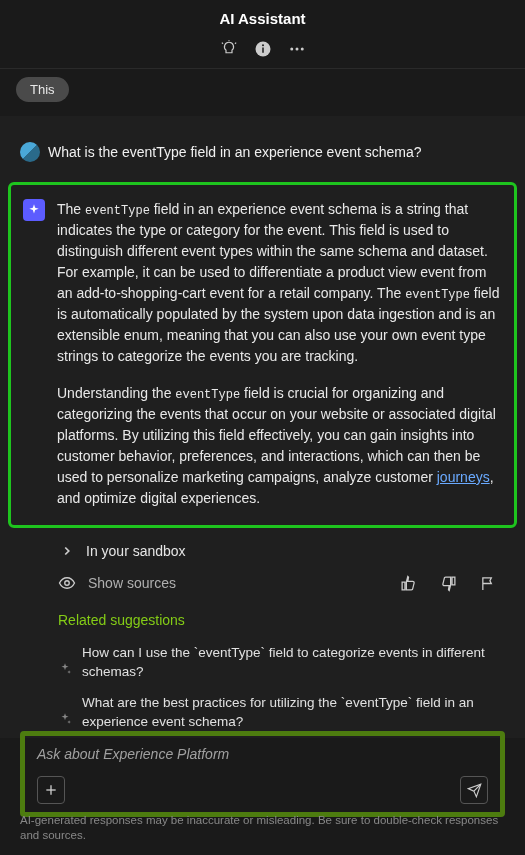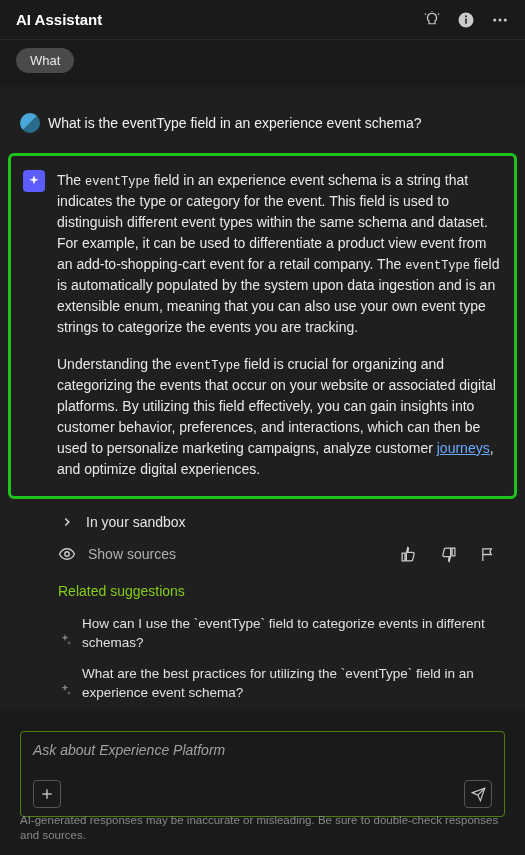--- a/index.html
+++ b/index.html
@@ -12,21 +12,22 @@
       font-size: 14px;
       overflow: hidden;
       position: relative;
     }
     .header {
       display: flex;
       align-items: center;
       justify-content: space-between;
       padding: 10px 16px;
       border-bottom: 1px solid #2a2a2a;
-      height: 40px;
+      height: 69px;
+      flex-direction: column;
     }
     .header-title {
       font-size: 15px;
       font-weight: 600;
       color: #fff;
     }
     .header-icons {
       display: flex;
       align-items: center;
       gap: 16px;
@@ -168,21 +169,21 @@
       flex-shrink: 0;
       width: 14px;
       margin-top: 2px;
       color: #888;
     }
     .input-area {
       position: absolute;
       bottom: 38px;
       left: 20px;
       right: 20px;
-      border: 1px solid #4d7c0f;
+      border: 5px solid #4d7c0f;
       border-radius: 4px;
       padding: 10px 12px 8px 12px;
       min-height: 86px;
       display: flex;
       flex-direction: column;
       justify-content: space-between;
     }
     .input-placeholder {
       color: #a0a0a0;
       font-style: italic;
@@ -239,21 +240,21 @@
       <svg viewBox="0 0 24 24" width="18" height="18" fill="currentColor">
         <circle cx="5" cy="12" r="2"></circle>
           <circle cx="12" cy="12" r="2"></circle>
           <circle cx="19" cy="12" r="2"></circle>
       </svg>
     </span>
   </div>
 </div>
 
 <div class="chips">
-  <div class="chip chip-today">What</div>
+  <div class="chip chip-today">This</div>
 </div>
 
 <div class="content">
   <div class="user-msg">
     <div class="avatar"></div>
     <div class="user-text">What is the eventType field in an experience event schema?</div>
   </div>
 
   <div class="ai-response">
     <div class="ai-icon">

